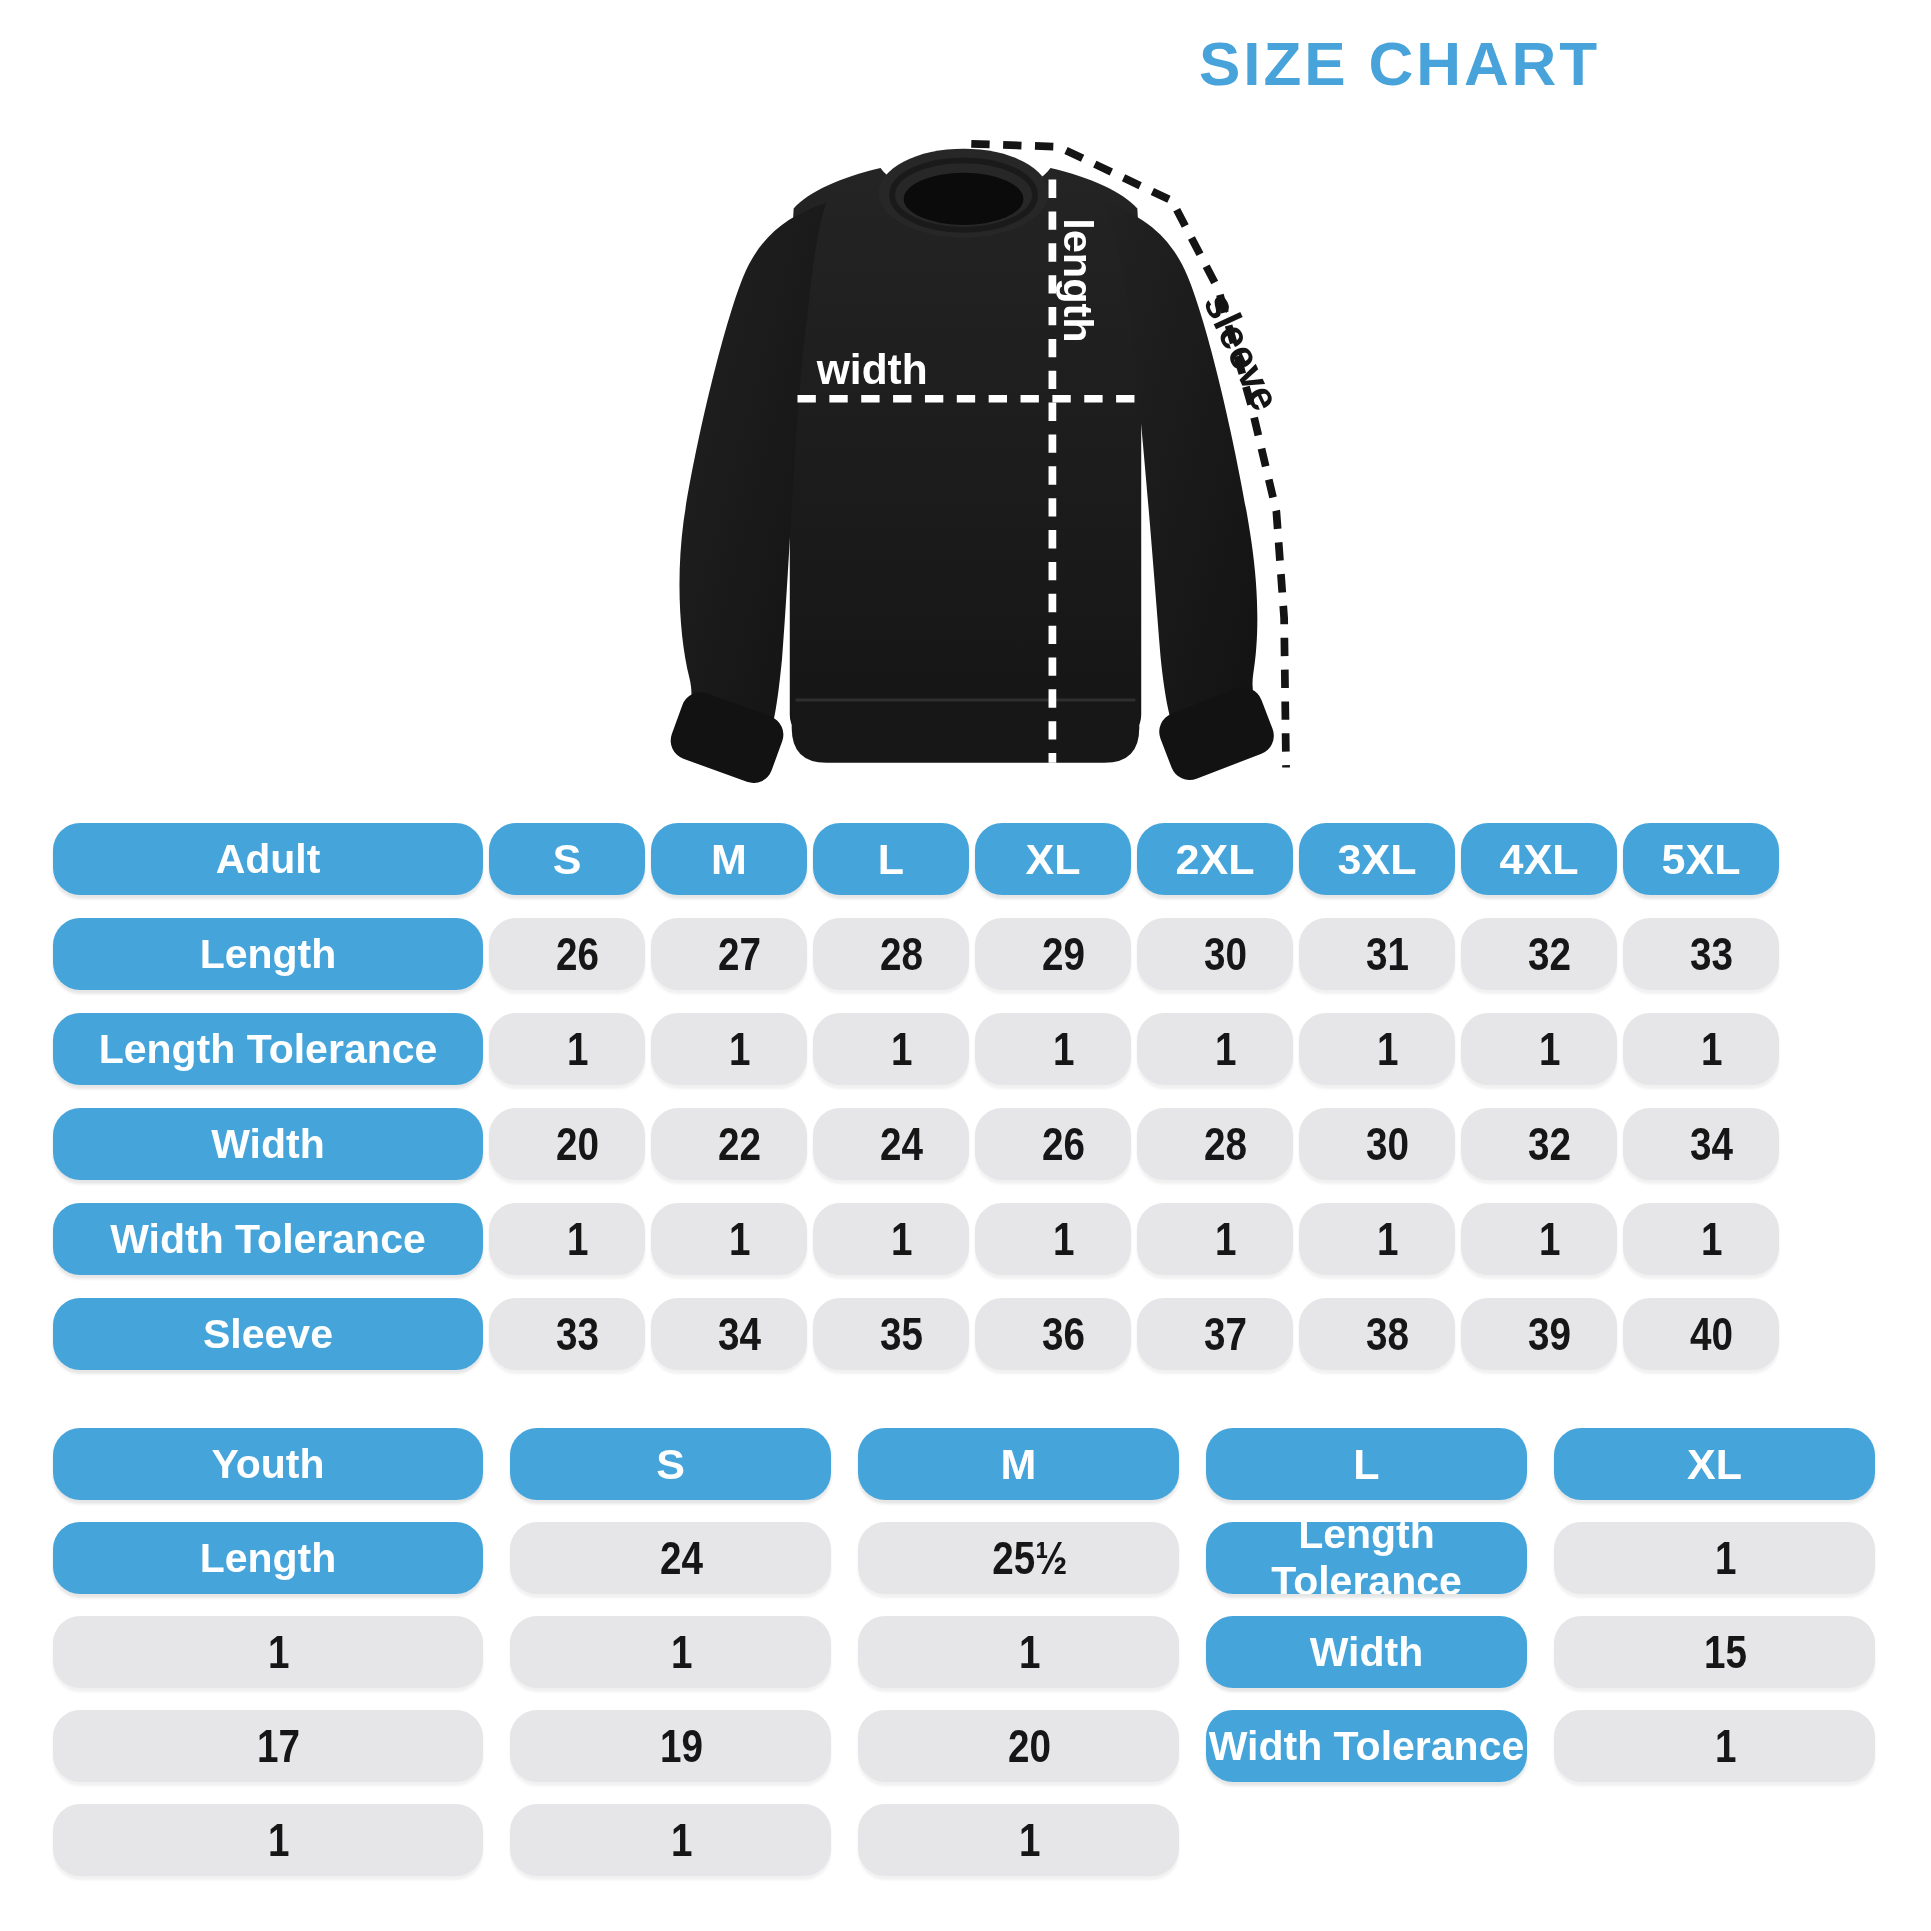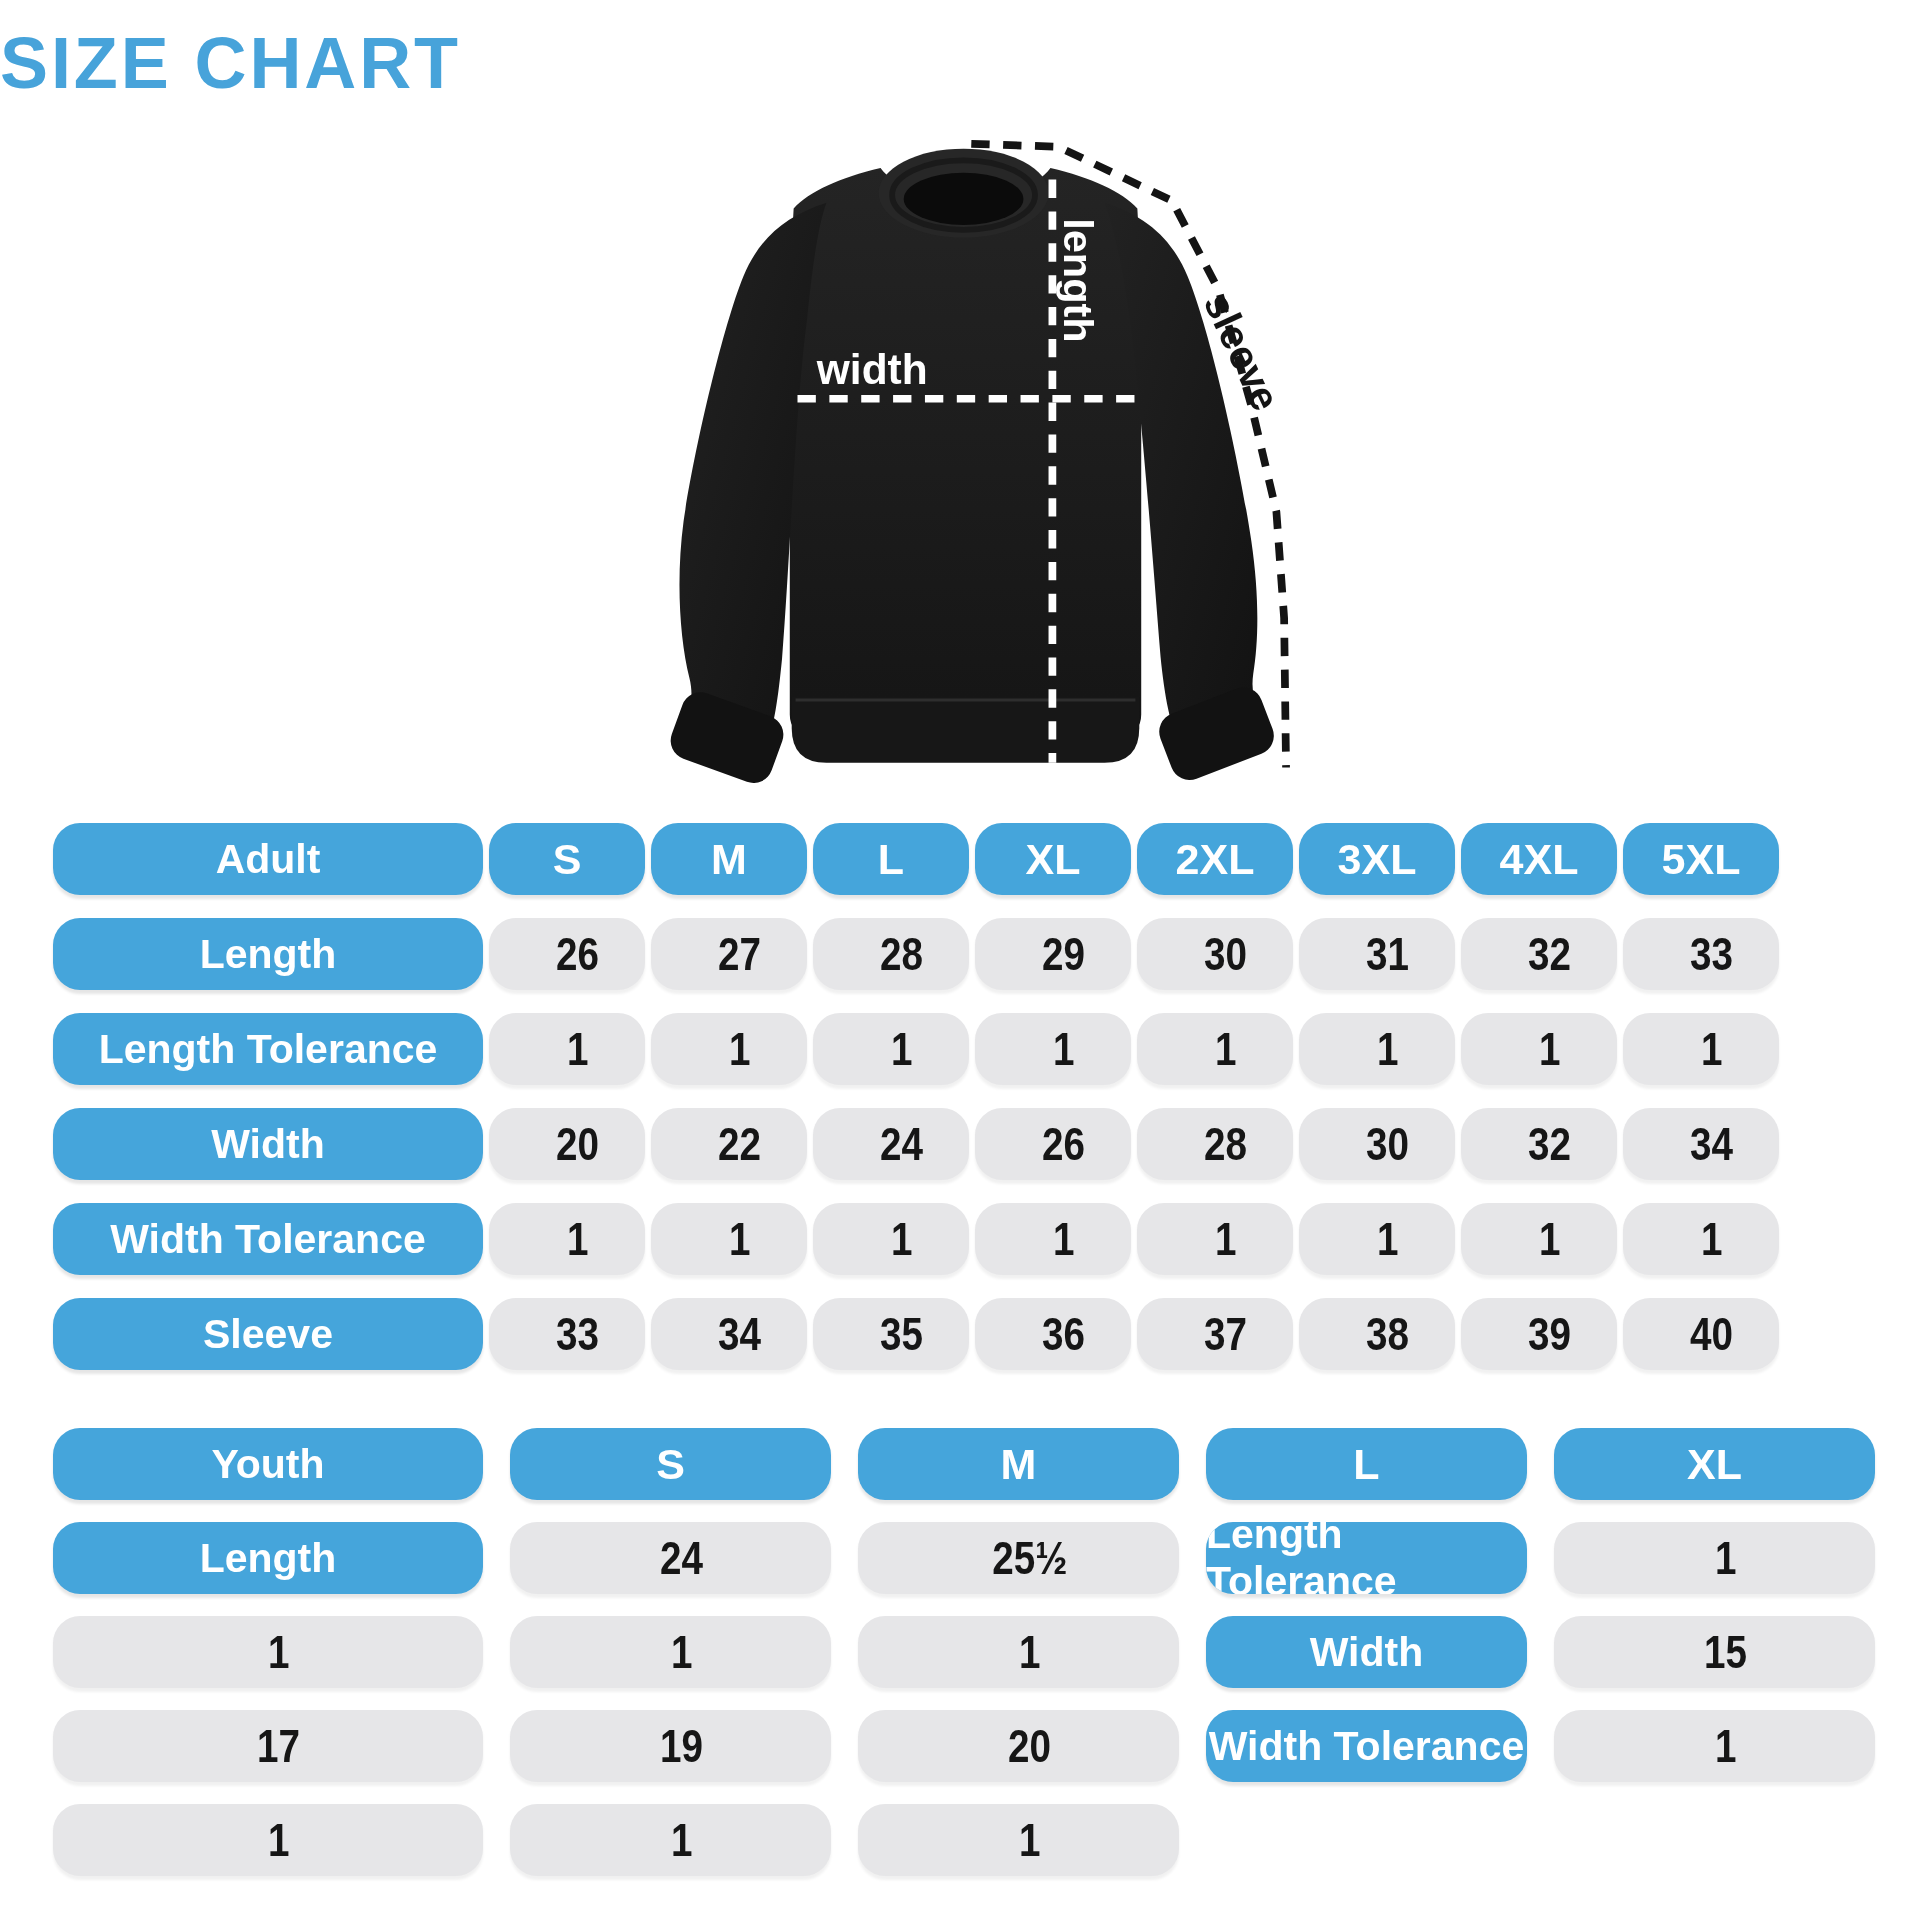--- a/index.html
+++ b/index.html
@@ -3,28 +3,28 @@
 <meta charset="utf-8">
 <style>
   html,body{margin:0;padding:0;}
   body{
     width:1931px;height:1931px;background:#ffffff;position:relative;overflow:hidden;
     font-family:"Liberation Sans", sans-serif;
   }
   .page{position:absolute;inset:0;}
   .title{
     position:absolute;top:15.4px;left:0;width:1600px;margin:0;
-    text-align:left;font-size:72px;line-height:97px;font-weight:bold;
+    text-align:right;font-size:62px;line-height:97px;font-weight:bold;
     letter-spacing:2.9px;color:var(--title,#47A3DA);
   }
   svg.diagram{position:absolute;left:0;top:0;width:1931px;height:1931px;display:block;}
   svg.diagram text{font-family:"Liberation Sans", sans-serif;}
   .size-table{position:absolute;display:grid;grid-auto-rows:72px;}
   #adult-table{left:53px;top:823px;}
-  #youth-table{left:53px;top:1428px;}
+  #youth-table{left:53px;top:1428px;text-align:center;}
   .pill{
     border-radius:27px;display:flex;align-items:center;justify-content:center;
     font-weight:bold;overflow:hidden;
   }
   .pill.blue{
     background:var(--accent,#45A5DB);color:var(--header_text,#fff);
     box-shadow:0 3.9px 2.9px rgba(0,0,0,0.10);
   }
   .pill.gray{
     background:var(--cell_bg,#E6E6E8);color:var(--cell_text,#161616);

